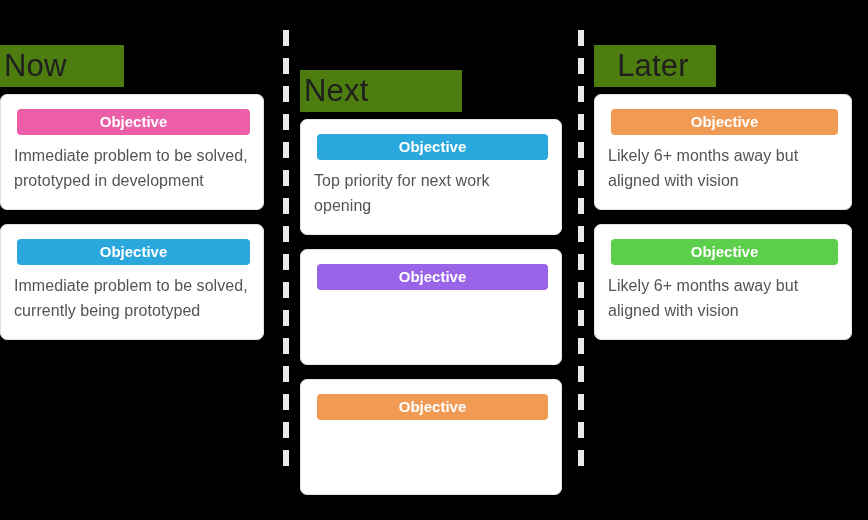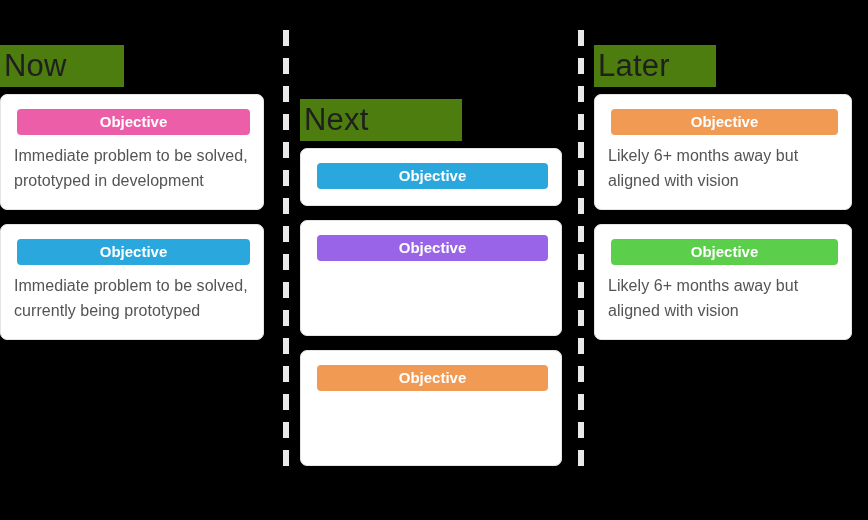--- a/index.html
+++ b/index.html
@@ -57,21 +57,21 @@
     line-height: 40px;
     height: 40px;
     font-weight: 400;
     padding: 1px 8px 1px 4px;
     box-sizing: content-box;
     display: block;
     letter-spacing: 0.2px;
   }
   .hdr-now   { width: 112px; margin: 45px 0 0 0px; }
   .hdr-next  { width: 150px; margin: 45px 0 0 0px; }
-  .hdr-later { width: 110px; margin: 45px 0 0 0px; }
+  .hdr-later { width: 110px; margin: 45px 0 0 0px; text-align: center; }
 
   .cards { display: flex; flex-direction: column; }
 
   .card {
     background: #ffffff;
     border: 1px solid #e4e4e4;
     border-radius: 7px;
     box-shadow: 0 2px 4px rgba(0,0,0,0.28);
     box-sizing: border-box;
     padding: 14px 13px 16px 13px;
@@ -129,20 +129,21 @@
   </div>
 
   <div class="divider" id="divider-1"></div>
 
   <div class="column col-next">
     <div class="col-header hdr-next">Next</div>
     <div class="cards">
 
       <div class="card first">
         <span class="tag" style="background-color: rgb(42, 168, 221);">Objective</span>
+        <div class="card-body">Top priority for next work opening</div>
       </div>
 
       <div class="card">
         <span class="tag" style="background-color: rgb(153, 100, 232);">Objective</span>
         <div class="card-body empty"></div>
       </div>
 
       <div class="card">
         <span class="tag" style="background-color: rgb(240, 154, 84);">Objective</span>
         <div class="card-body empty"></div>

